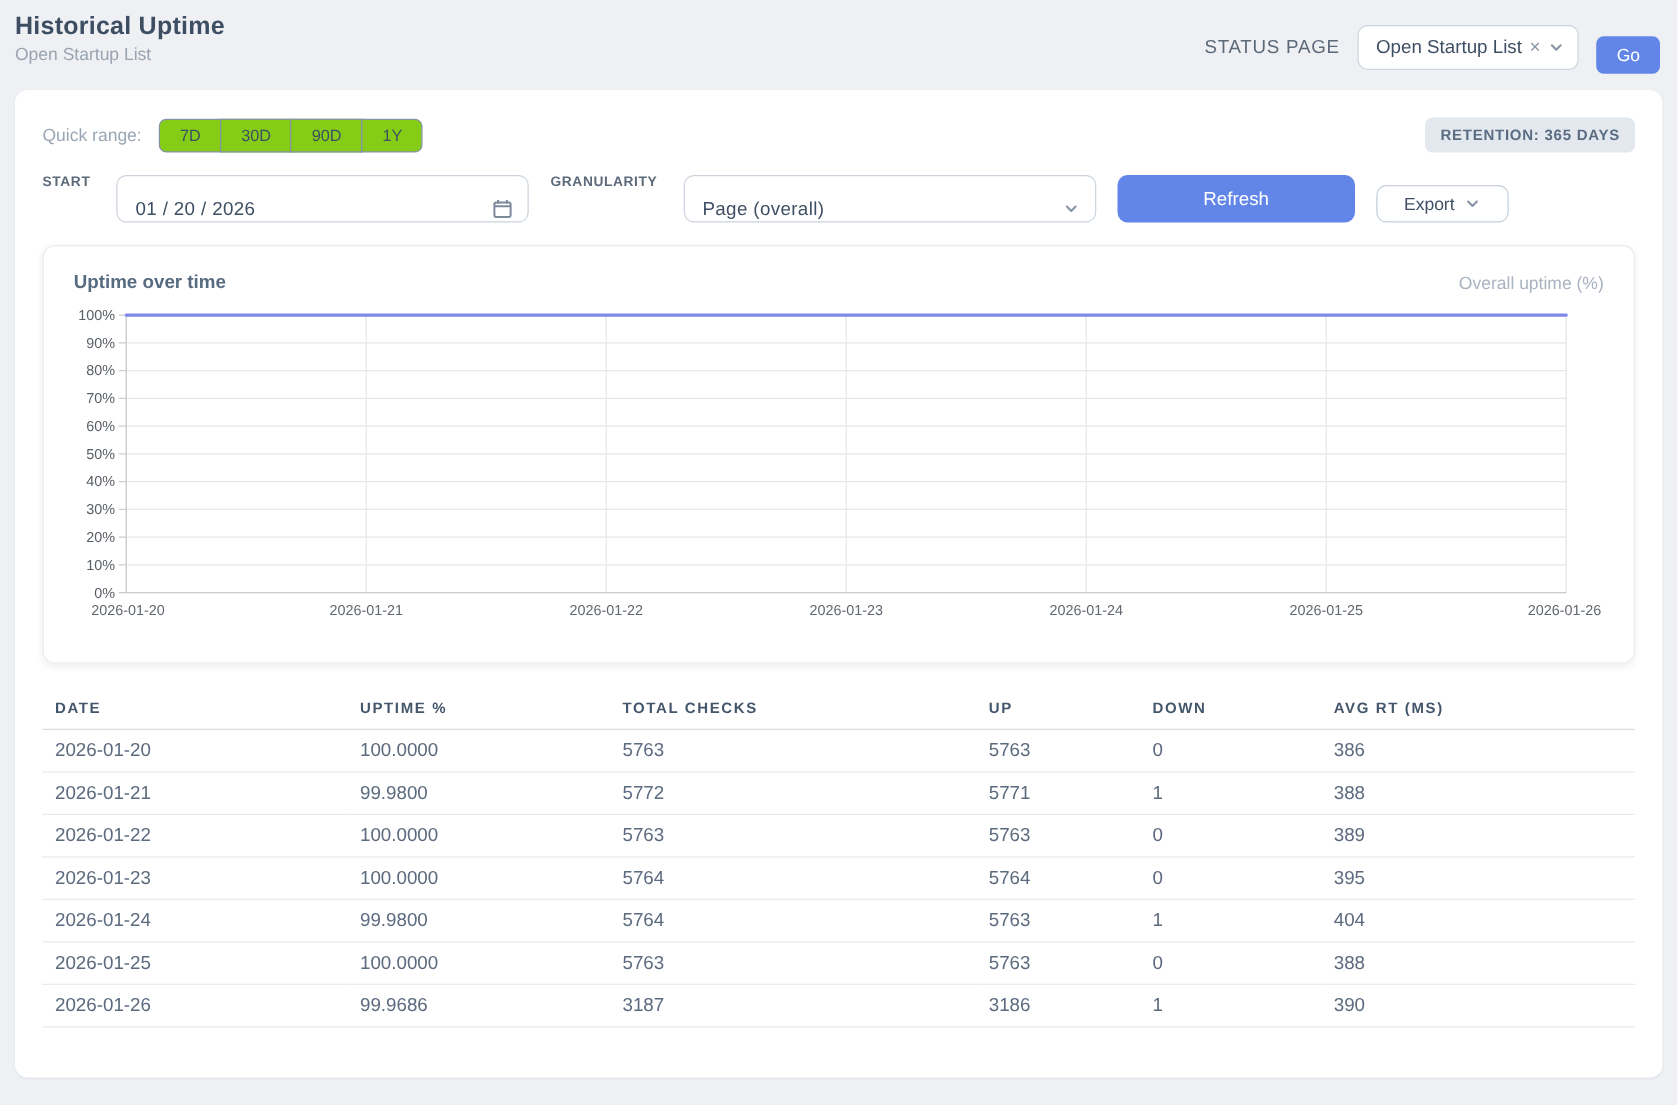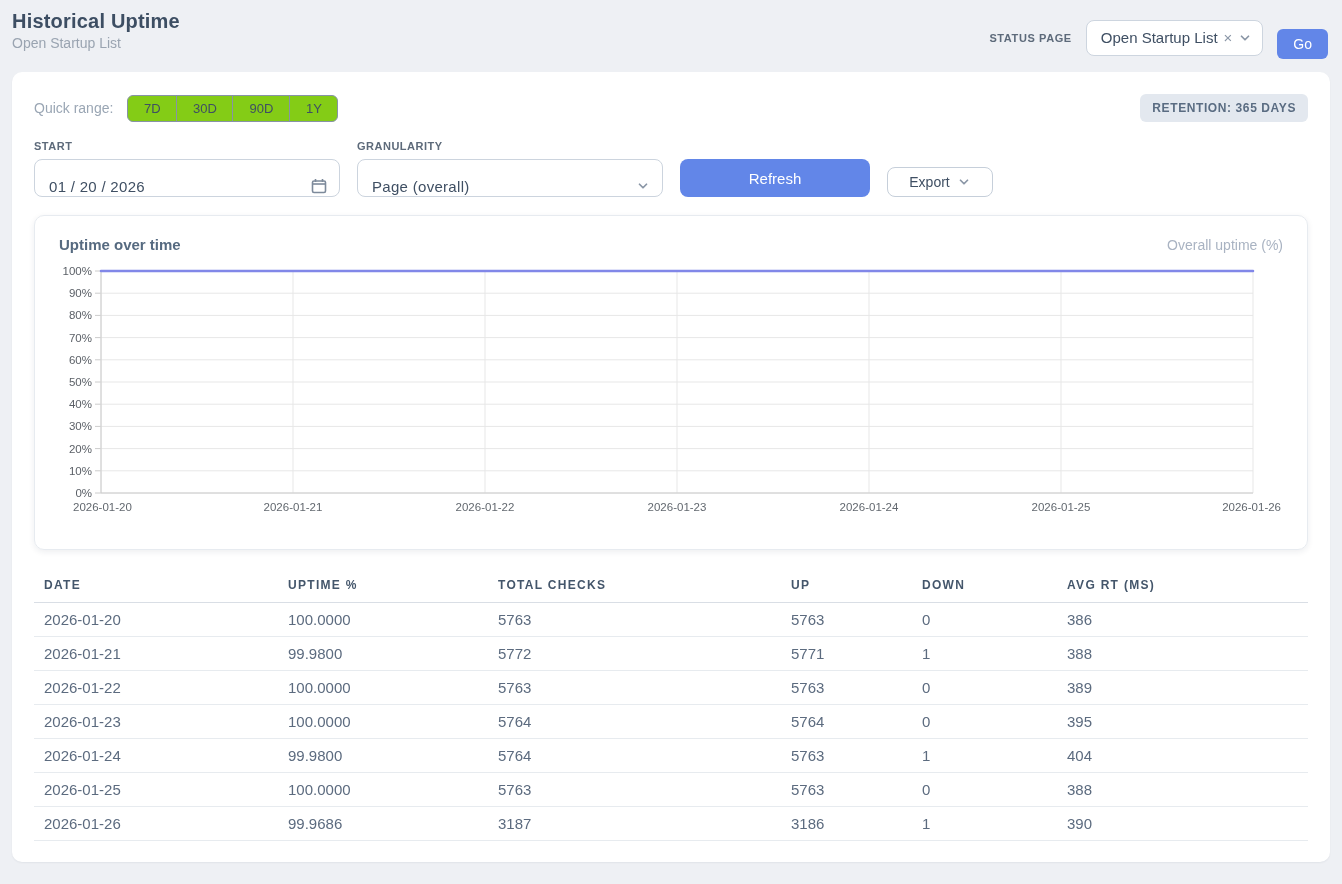--- a/index.html
+++ b/index.html
@@ -15,21 +15,21 @@
   
   .header {
     display: flex; justify-content: space-between; align-items: flex-start;
     padding: 10px 14px 0 12px;
     height: 62px;
   }
   .title-block h1 { font-size: 20px; font-weight: 700; color: #3d4e63; letter-spacing: .2px; }
   .title-block .subtitle { font-size: 14px; color: #9aa4b1; margin-top: 2px; }
   .header-right { display: flex; align-items: center; gap: 14px; margin-top: 6px; }
   .small-label {
-    font-size: 11px; font-weight: 700; letter-spacing: .6px;
+    font-size: 15px; font-weight: 400; letter-spacing: .6px;
     color: #5d6a7a; text-transform: uppercase;
   }
   .select-box {
     background: #fff; border: 1px solid #cdd5df; border-radius: 8px;
     height: 36px; display: flex; align-items: center;
     padding: 0 10px 0 14px; gap: 6px; cursor: pointer;
   }
   .select-box .sel-text { font-size: 15px; color: #3f4f63; white-space: nowrap; }
   .clear-x { font-size: 15px; color: #8a96a6; line-height: 1; }
   .chev { width: 14px; height: 14px; stroke: #8a96a6; fill: none; stroke-width: 2; stroke-linecap: round; stroke-linejoin: round; }
@@ -61,24 +61,24 @@
   .seg-btn:last-child { border-radius: 0 6px 6px 0; }
   .seg-btn:nth-child(1){ width: 50px; } .seg-btn:nth-child(2){ width: 57px; }
   .seg-btn:nth-child(3){ width: 58px; } .seg-btn:nth-child(4){ width: 49px; }
   .badge {
     background: #e3e8ef; color: #5a6c82; font-size: 12px; font-weight: 700;
     letter-spacing: .6px; border-radius: 6px; padding: 7px 12px;
   }
 
   
   .row2 { display: flex; align-items: flex-end; gap: 17px; margin-top: 18px; }
-  .field { display: flex; flex-direction: column; gap: 7px; }
+  .field { display: flex; flex-direction: row; gap: 21px; }
   .field-label { font-size: 11px; font-weight: 700; letter-spacing: .5px; color: #5d6a7a; }
   .input-box {
-    width: 306px; height: 38px; border: 1px solid #ccd4de; border-radius: 8px;
+    width: 330px; height: 38px; border: 1px solid #ccd4de; border-radius: 8px;
     display: flex; align-items: center; justify-content: space-between;
     padding: 16px 12px 0 14px; background: #fff; cursor: text;
   }
   .input-box .in-text { font-size: 15px; color: #3f4f63; letter-spacing: .3px; }
   .cal-icon { width: 16px; height: 16px; stroke: #7d8a9b; fill: none; stroke-width: 1.6; }
   .refresh-btn { width: 190px; height: 38px; border-radius: 8px; font-size: 15px; }
   .export-btn {
     width: 106px; height: 30px; background: #fff; border: 1px solid #c6cfda;
     border-radius: 8px; font-size: 14px; color: #3f4f63; font-family: inherit;
     display: flex; align-items: center; justify-content: center; gap: 7px; cursor: pointer;

